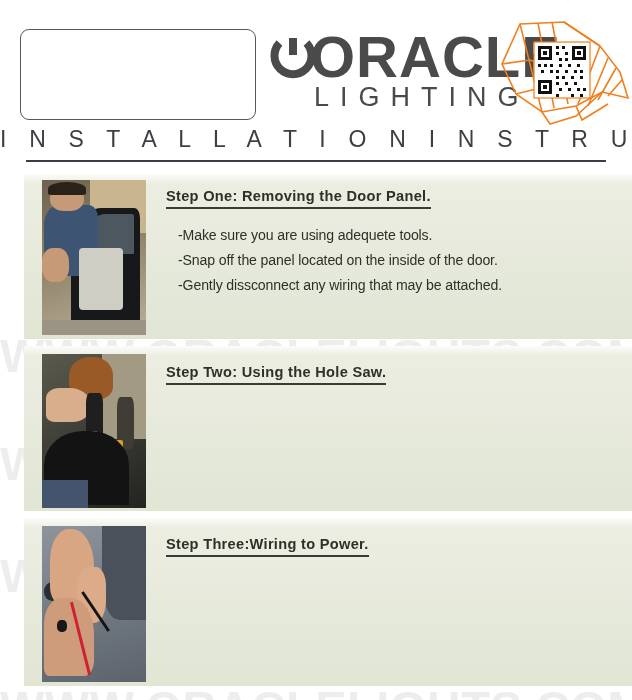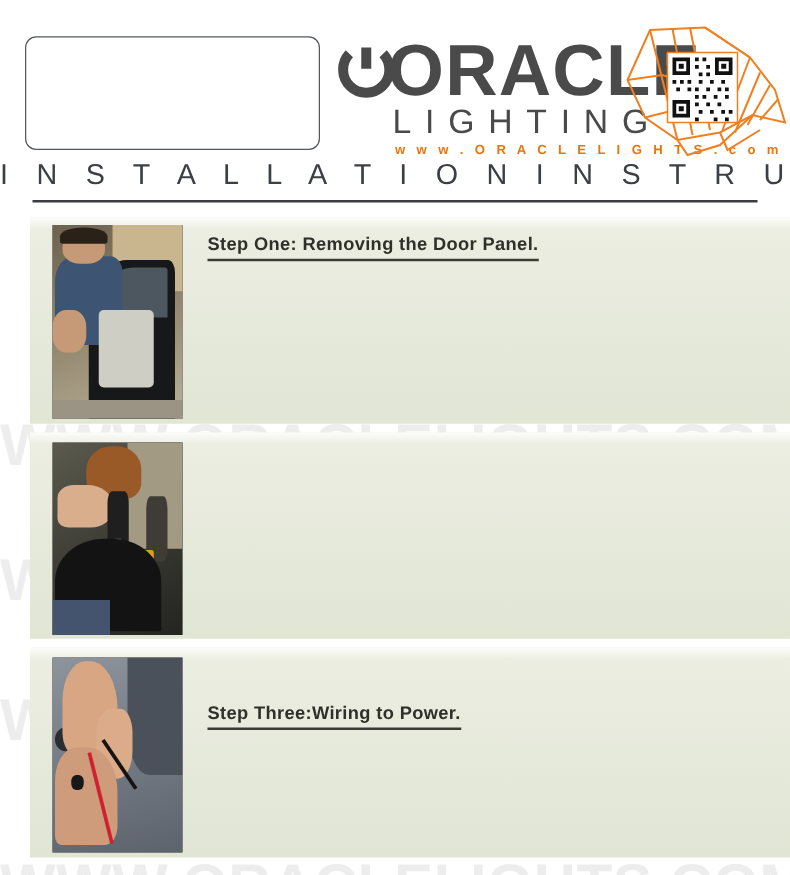--- a/index.html
+++ b/index.html
@@ -192,21 +192,21 @@
     color: #2e3029;
     letter-spacing: 0.3px;
     white-space: nowrap;
     padding-bottom: 3px;
     border-bottom: 2px solid #3a3c33;
     display: inline-block;
     font-family: "Liberation Sans", sans-serif;
   }
   #head1 { top: 14px; }
   #head2 { top: 18px; }
-  #head3 { top: 18px; margin-top: 27px; }
+  #head3 { top: 18px; }
 
   .bullets {
     position: absolute;
     left: 12px;
     margin: 0;
     padding: 0;
     list-style: none;
   }
   #bul1 { top: 48px; }
   #bul2 { top: 56px; }
@@ -276,21 +276,20 @@
       <svg width="56" height="56" viewBox="0 0 56 56">
         <path d="M28 9 L28 26" stroke="#4a4a4a" stroke-width="8" stroke-linecap="butt" fill="none"></path>
         <path d="M14.5 14 A 18.5 18.5 0 1 0 41.5 14" stroke="#4a4a4a" stroke-width="8" fill="none" stroke-linecap="butt"></path>
       </svg>
     </div>
 
     <div id="oracle-word">ORACLE</div>
 
     <div id="lighting-word">LIGHTING</div>
 
-    <div id="logo-url">w w w . O R A C L E L I G H T S . c o m</div>
 
     <div id="wing-badge">
       <svg width="142" height="110" viewBox="0 0 142 110">
         <g fill="none" stroke="#ef7f1f" stroke-width="1.6">
           <path d="M30 4 L74 2 L110 26 L130 52 L138 78 L112 72 L86 86 L52 92 L26 74 L12 44 Z"></path>
           <path d="M30 4 L52 92"></path>
           <path d="M48 3 L64 88"></path>
           <path d="M62 2 L78 84"></path>
           <path d="M74 2 L110 26"></path>
           <path d="M110 26 L88 84"></path>
@@ -378,20 +377,25 @@
         <div class="ph-layer" id="p1-head"></div>
         <div class="ph-layer" id="p1-hair"></div>
         <div class="ph-layer" id="p1-panel"></div>
         <div class="ph-layer" id="p1-arm"></div>
         <div class="ph-layer" id="p1-floor"></div>
       </div>
     </div>
 
     <div class="step-body">
       <div class="step-heading" id="head1">Step One: Removing the Door Panel.</div>
+      <ul class="bullets" id="bul1">
+        <li>-Make sure you are using adequete tools.</li>
+        <li>-Snap off the panel located on the inside of the door.</li>
+        <li>-Gently dissconnect any wiring that may be attached.</li>
+      </ul>
     </div>
   </div>
 
   <div class="panel" id="panel2">
     <div class="panel-sheen"></div>
 
     <div class="step-photo" id="photo2">
       <div class="photo-inner">
         <div class="ph-layer" id="p2-bg"></div>
         <div class="ph-layer" id="p2-wall"></div>
@@ -400,20 +404,21 @@
         <div class="ph-layer" id="p2-arm"></div>
         <div class="ph-layer" id="p2-drill"></div>
         <div class="ph-layer" id="p2-bit"></div>
         <div class="ph-layer" id="p2-yel"></div>
         <div class="ph-layer" id="p2-fend"></div>
         <div class="ph-layer" id="p2-jean"></div>
       </div>
     </div>
 
     <div class="step-body">
+      <div class="step-heading" id="head2">Step Two: Using the Hole Saw.</div>
     </div>
   </div>
 
   <div class="panel" id="panel3">
     <div class="panel-sheen"></div>
 
     <div class="step-photo" id="photo3">
       <div class="photo-inner">
         <div class="ph-layer" id="p3-bg"></div>
         <div class="ph-layer" id="p3-dark"></div>

